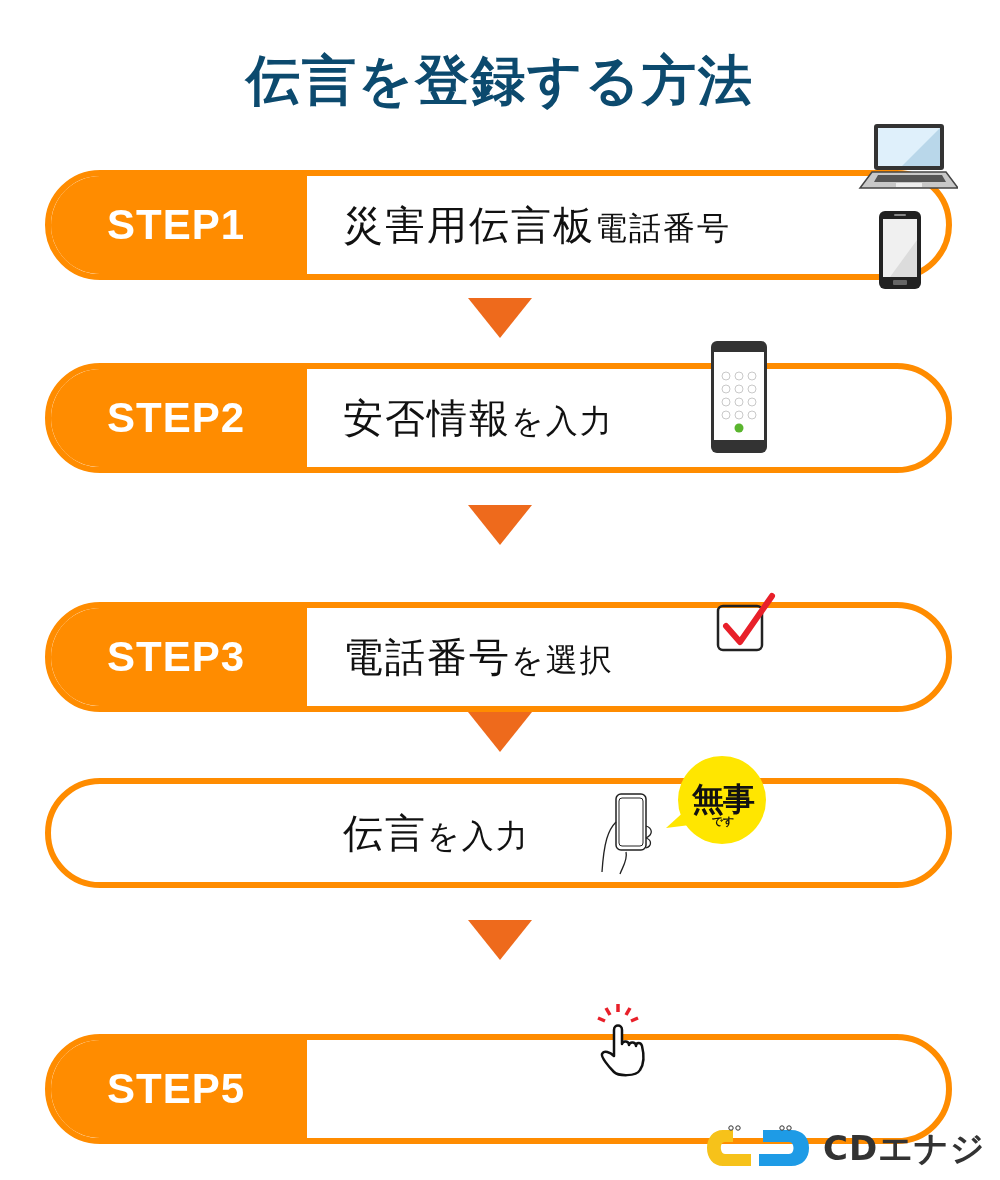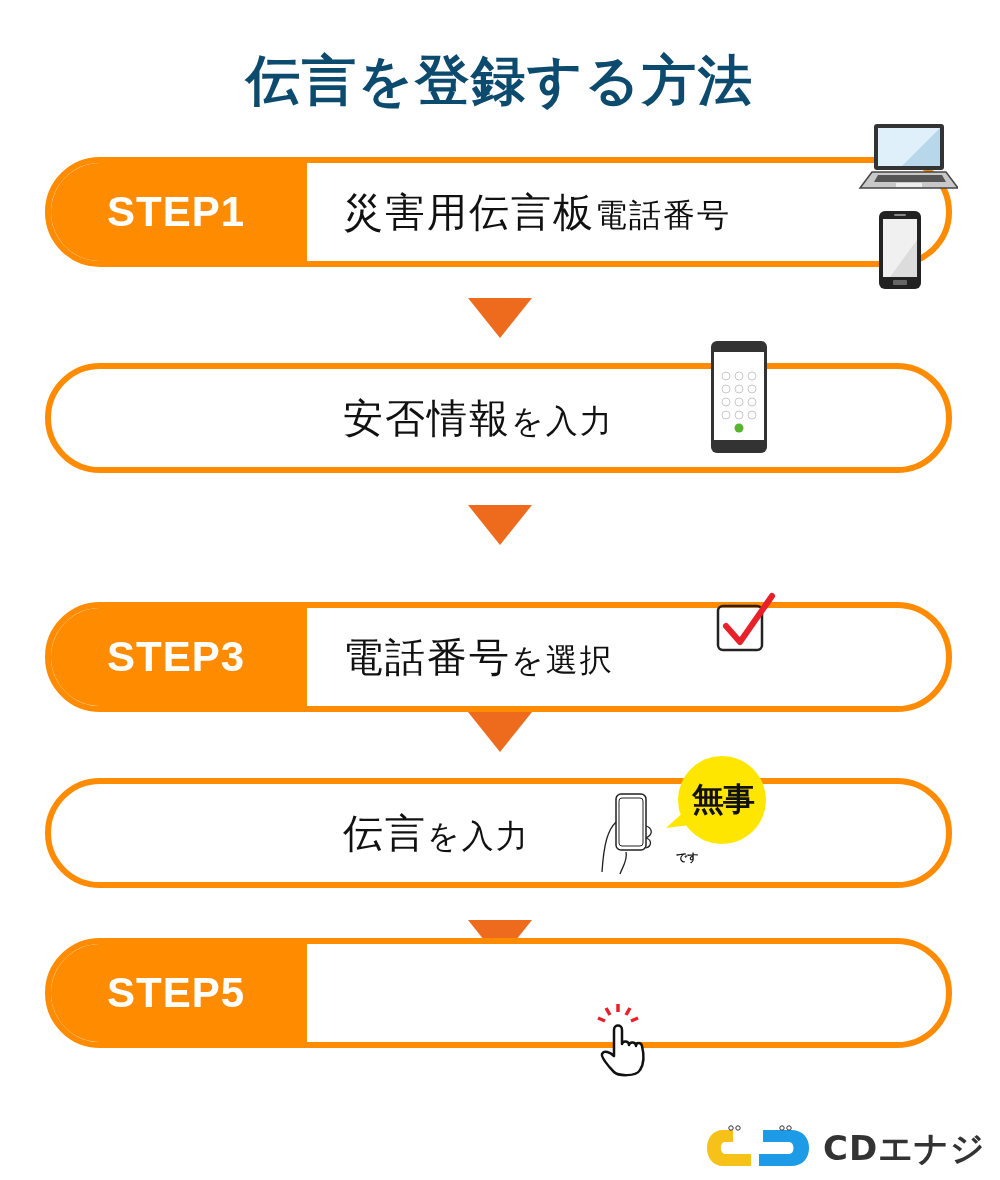--- a/index.html
+++ b/index.html
@@ -23,21 +23,21 @@
   .icon { position:absolute; }
   .logo { position:absolute; left:705px; top:1122px; width:290px; height:50px; }
   .logo-text { position:absolute; left:118px; top:4px; font-size:34px; font-weight:bold;
                color:#333; font-family:"DejaVu Sans", sans-serif; letter-spacing:1px; }
 </style>
 </head>
 <body>
 
 <div class="title">伝言を登録する方法</div>
 
-<div class="step" style="top:157px;">
+<div class="step" style="top:170px;">
   <div class="badge">
       <span>STEP1</span>
     </div>
   <div class="text"><span>災害用伝言板</span><span class="small">電話番号</span></div>
 </div>
 
 <div style="position:absolute;left:860px;top:120px;width:100px;height:175px;background:transparent;"></div>
 <svg class="icon" style="left:858px;top:122px;" width="100" height="72" viewBox="0 0 100 72">
   <rect x="16" y="2" width="70" height="46" rx="3" fill="#333"></rect>
   <rect x="20" y="6" width="62" height="38" fill="#dff0fb"></rect>
@@ -50,20 +50,23 @@
   <rect x="1" y="1" width="42" height="78" rx="6" fill="#222"></rect>
   <rect x="5" y="9" width="34" height="58" fill="#f0f0f0"></rect>
   <polygon points="39,30 39,67 12,67" fill="#dcdcdc"></polygon>
   <rect x="16" y="4" width="12" height="2" rx="1" fill="#888"></rect>
   <rect x="15" y="70" width="14" height="5" rx="1" fill="#666"></rect>
 </svg>
 
 <div class="arrow" style="top:298px;"></div>
 
 <div class="step" style="top:363px;">
+  <div class="badge">
+      <span>STEP2</span>
+    </div>
   <div class="text"><span>安否情報</span><span class="small">を入力</span></div>
 </div>
 <svg class="icon" style="left:710px;top:340px;" width="58" height="114" viewBox="0 0 58 114">
   <rect x="1" y="1" width="56" height="112" rx="6" fill="#333"></rect>
   <rect x="4" y="12" width="50" height="88" fill="#fff"></rect>
   <g fill="none" stroke="#bbb" stroke-width="0.8">
     <circle cx="16" cy="36" r="4"></circle>
       <circle cx="29" cy="36" r="4"></circle>
       <circle cx="42" cy="36" r="4"></circle>
     <circle cx="16" cy="49" r="4"></circle>
@@ -101,26 +104,26 @@
   <rect x="18" y="4" width="30" height="56" rx="5" fill="#fff" stroke="#222" stroke-width="1.5"></rect>
   <rect x="21" y="8" width="24" height="48" rx="3" fill="none" stroke="#222" stroke-width="1"></rect>
   <path d="M18,32 C10,40 6,52 4,82 M28,62 C30,70 24,78 22,84 M48,36 C54,38 56,44 48,48 M48,48 C54,50 54,56 48,58" fill="none" stroke="#222" stroke-width="1.3"></path>
 </svg>
 <div class="icon" style="left:664px;top:752px;width:110px;height:110px;">
   <svg width="110" height="110" viewBox="0 0 110 110" style="position:absolute;left:0;top:0;">
     <circle cx="58" cy="48" r="44" fill="#ffe600"></circle>
     <polygon points="2,76 24,56 34,72" fill="#ffe600"></polygon>
   </svg>
   <div style="position:absolute;left:12px;top:20px;width:94px;text-align:center;font-size:32px;font-weight:bold;color:#111;letter-spacing:-1px;margin-top:6px;">無事</div>
-  <div style="position:absolute;left:12px;top:62px;width:94px;font-size:11px;font-weight:bold;color:#111;margin-top:36px;">です</div>
+  <div style="position:absolute;left:12px;top:62px;width:94px;text-align:center;font-size:11px;font-weight:bold;color:#111;">です</div>
 </div>
 
 <div class="arrow" style="top:920px;"></div>
 
-<div class="step" style="top:938px;">
+<div class="step" style="top:1034px;">
   <div class="badge">
       <span>STEP5</span>
     </div>
 </div>
 <svg class="icon" style="left:592px;top:1000px;" width="60" height="80" viewBox="0 0 60 80">
   <g stroke="#e8202a" stroke-width="3.5" stroke-linecap="butt">
     <line x1="26" y1="4" x2="26" y2="12"></line>
     <line x1="14" y1="8" x2="18" y2="15"></line>
     <line x1="38" y1="8" x2="34" y2="15"></line>
     <line x1="6" y1="18" x2="13" y2="21"></line>

